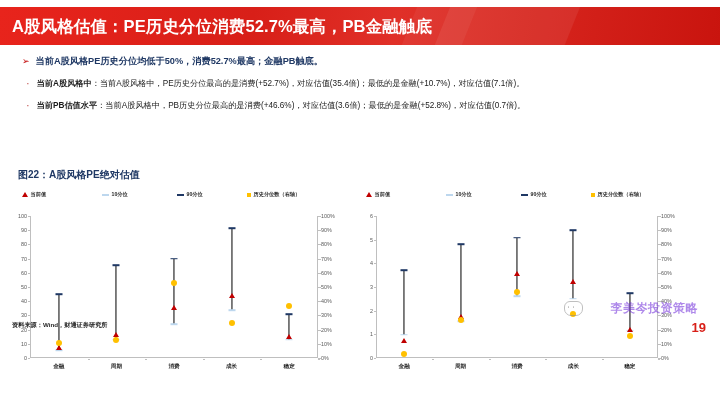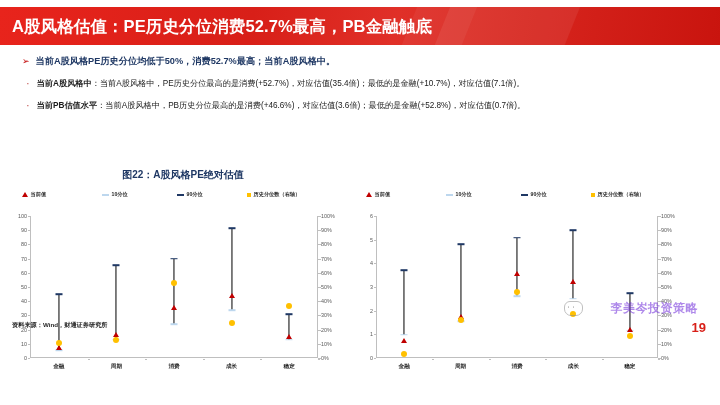--- a/index.html
+++ b/index.html
@@ -54,21 +54,21 @@
   .b-mark1{color:#c00000;font-size:9px;line-height:13px;margin-right:6px;flex:none;}
   .b-mark2{color:#c0504d;font-size:11px;line-height:13px;margin-right:7px;margin-left:4px;flex:none;}
   .b-lead{
     color:#1f3864;font-size:9.2px;font-weight:bold;line-height:13px;white-space:nowrap;
   }
   .b-text{color:#1a1a1a;font-size:8.2px;line-height:13px;white-space:nowrap;}
   .b-text b{color:#1a1a1a;font-weight:bold;}
 
   
   .chart-title{
-    position:absolute;color:#1f3864;font-size:10px;font-weight:bold;text-align:center;width:330px;
+    position:absolute;color:#1f3864;font-size:10px;font-weight:bold;text-align:left;width:330px;
   }
   .legend{
     position:absolute;display:flex;align-items:center;width:330px;
     font-size:5.2px;font-weight:bold;color:#262626;
   }
   .lg{display:flex;align-items:center;flex:none;}
   .lg .sym{margin-right:2.5px;display:inline-block;}
   .sym-tri{width:0;height:0;border-left:3px solid transparent;border-right:3px solid transparent;border-bottom:5px solid #c00000;}
   .sym-dash-lt{width:7px;height:2px;background:#bdd7ee;}
   .sym-dash-dk{width:7px;height:2px;background:#1f3864;}
@@ -115,21 +115,21 @@
 <div class="slide">
 
   <div class="header">
     <div class="header-title">A股风格估值：PE历史分位消费52.7%最高，PB金融触底</div>
   </div>
 
   <div class="bullets">
 
     <div class="b-row">
       <span class="b-mark1">➢</span>
-      <span class="b-lead">当前A股风格PE历史分位均低于50%，消费52.7%最高；当前A股风格中。</span>
+      <span class="b-lead">当前A股风格PE历史分位均低于50%，消费52.7%最高；金融PB触底。</span>
     </div>
 
     <div class="b-row">
       <span class="b-mark2">·</span>
       <span class="b-text"><b>当前A股风格中</b><span>：当前A股风格中，PE历史分位最高的是消费(+52.7%)，对应估值(35.4倍)；最低的是金融(+10.7%)，对应估值(7.1倍)。</span></span>
     </div>
 
     <div class="b-row">
       <span class="b-mark2">·</span>
       <span class="b-text"><b>当前PB估值水平</b><span>：当前A股风格中，PB历史分位最高的是消费(+46.6%)，对应估值(3.6倍)；最低的是金融(+52.8%)，对应估值(0.7倍)。</span></span>

